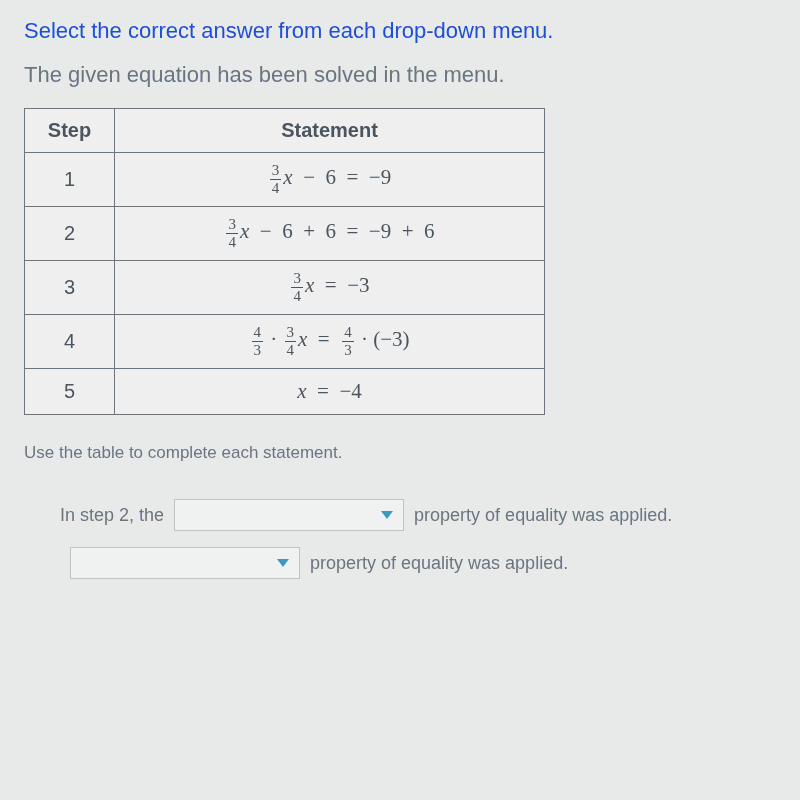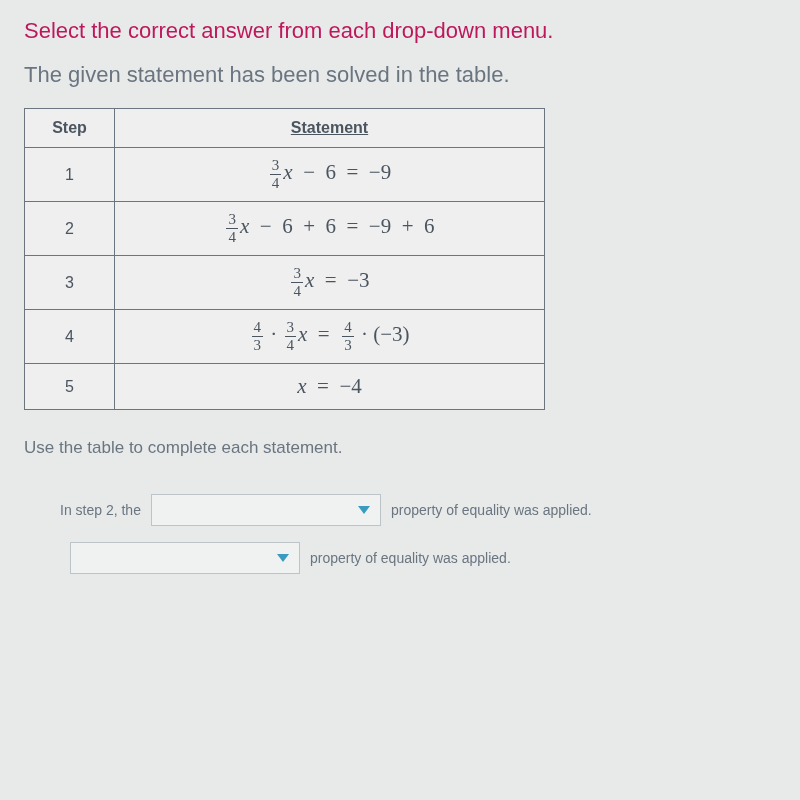--- a/index.html
+++ b/index.html
@@ -4,52 +4,52 @@
   <style>
     * { margin: 0; padding: 0; box-sizing: border-box; }
     body {
       font-family: -apple-system, BlinkMacSystemFont, 'Segoe UI', sans-serif;
       background: #e8eaea;
       width: 800px;
       height: 800px;
       padding: 18px 24px;
       color: #4a5560;
     }
-    .instruction { font-size: 22px; margin-bottom: 18px; color: #be185d; }
+    .instruction { font-size: 22px; margin-bottom: 18px; color: #1d4ed8; }
     .subtext { font-size: 22px; margin-bottom: 20px; color: #6a7580; }
     table { border-collapse: collapse; background: #efefef; margin-bottom: 28px; }
-    th, td { border: 1.5px solid #6a7580; padding: 10px 14px; text-align: center; font-size: 16px; color: #4a5560; }
+    th, td { border: 1.5px solid #6a7580; padding: 10px 14px; text-align: center; font-size: 20px; color: #4a5560; }
     th { font-weight: 700; }
     .step-col { width: 90px; }
-    .stmt-col { width: 430px; text-decoration: underline; }
+    .stmt-col { width: 430px; }
     .frac { display: inline-flex; flex-direction: column; vertical-align: middle; font-size: 15px; line-height: 1; margin: 0 2px; }
     .frac .num { border-bottom: 1.2px solid #4a5560; padding: 0 2px 1px; }
     .frac .den { padding-top: 1px; }
     .italic { font-style: italic; }
     .math { font-family: 'Times New Roman', serif; font-size: 21px; }
     .after-table { font-size: 17px; color: #6a7580; margin-bottom: 36px; }
     .fill-block { padding-left: 36px; }
-    .fill-row { display: flex; align-items: center; margin-bottom: 16px; font-size: 14px; color: #6a7580; }
+    .fill-row { display: flex; align-items: center; margin-bottom: 16px; font-size: 18px; color: #6a7580; }
     .dropdown {
       display: inline-flex; align-items: center; justify-content: flex-end;
       width: 230px; height: 32px; padding-right: 10px;
       background: #f0f1f1; border: 1px solid #bcc4c8; margin: 0 10px;
     }
     .chevron {
       width: 0; height: 0;
       border-left: 6px solid transparent;
       border-right: 6px solid transparent;
       border-top: 8px solid #3a9bbf;
     }
   </style>
 </head>
 <body>
 
 <div class="instruction">Select the correct answer from each drop-down menu.</div>
-<div class="subtext">The given statement has been solved in the table.</div>
+<div class="subtext">The given equation has been solved in the menu.</div>
 
 <table>
   <tbody>
       <tr>
     <th class="step-col">Step</th>
     <th class="stmt-col">Statement</th>
   </tr>
   <tr>
     <td>1</td>
     <td class="math">

